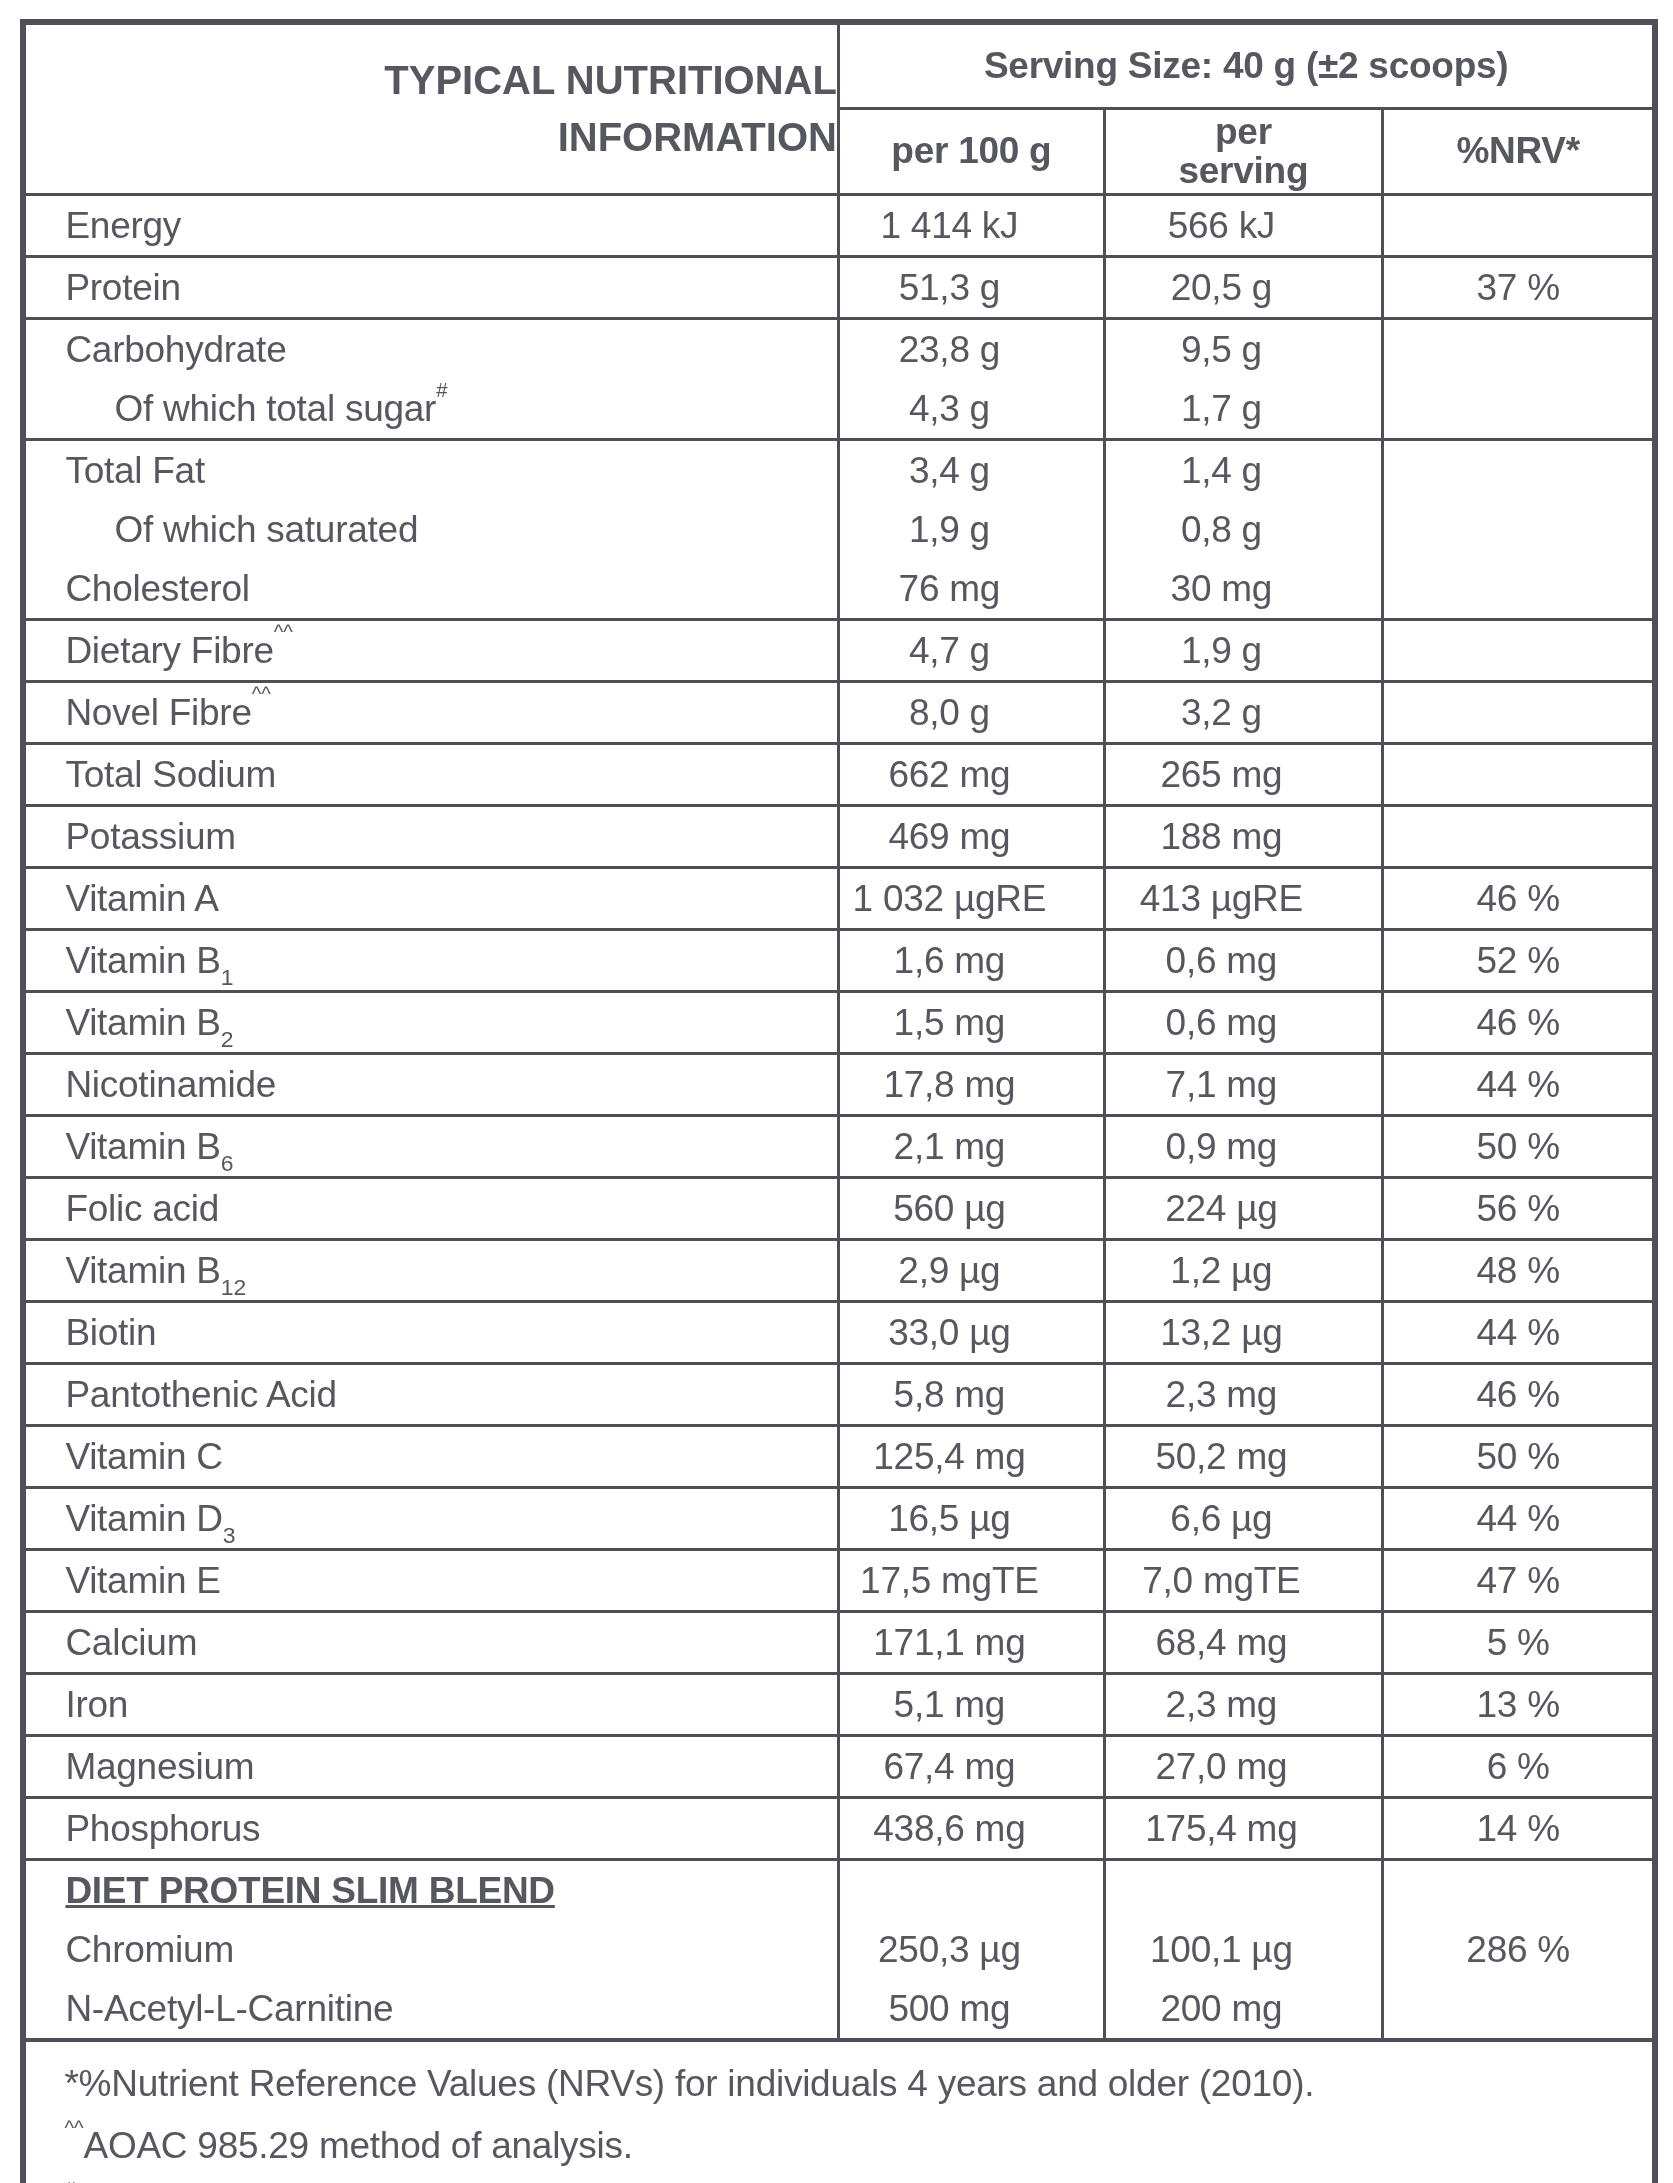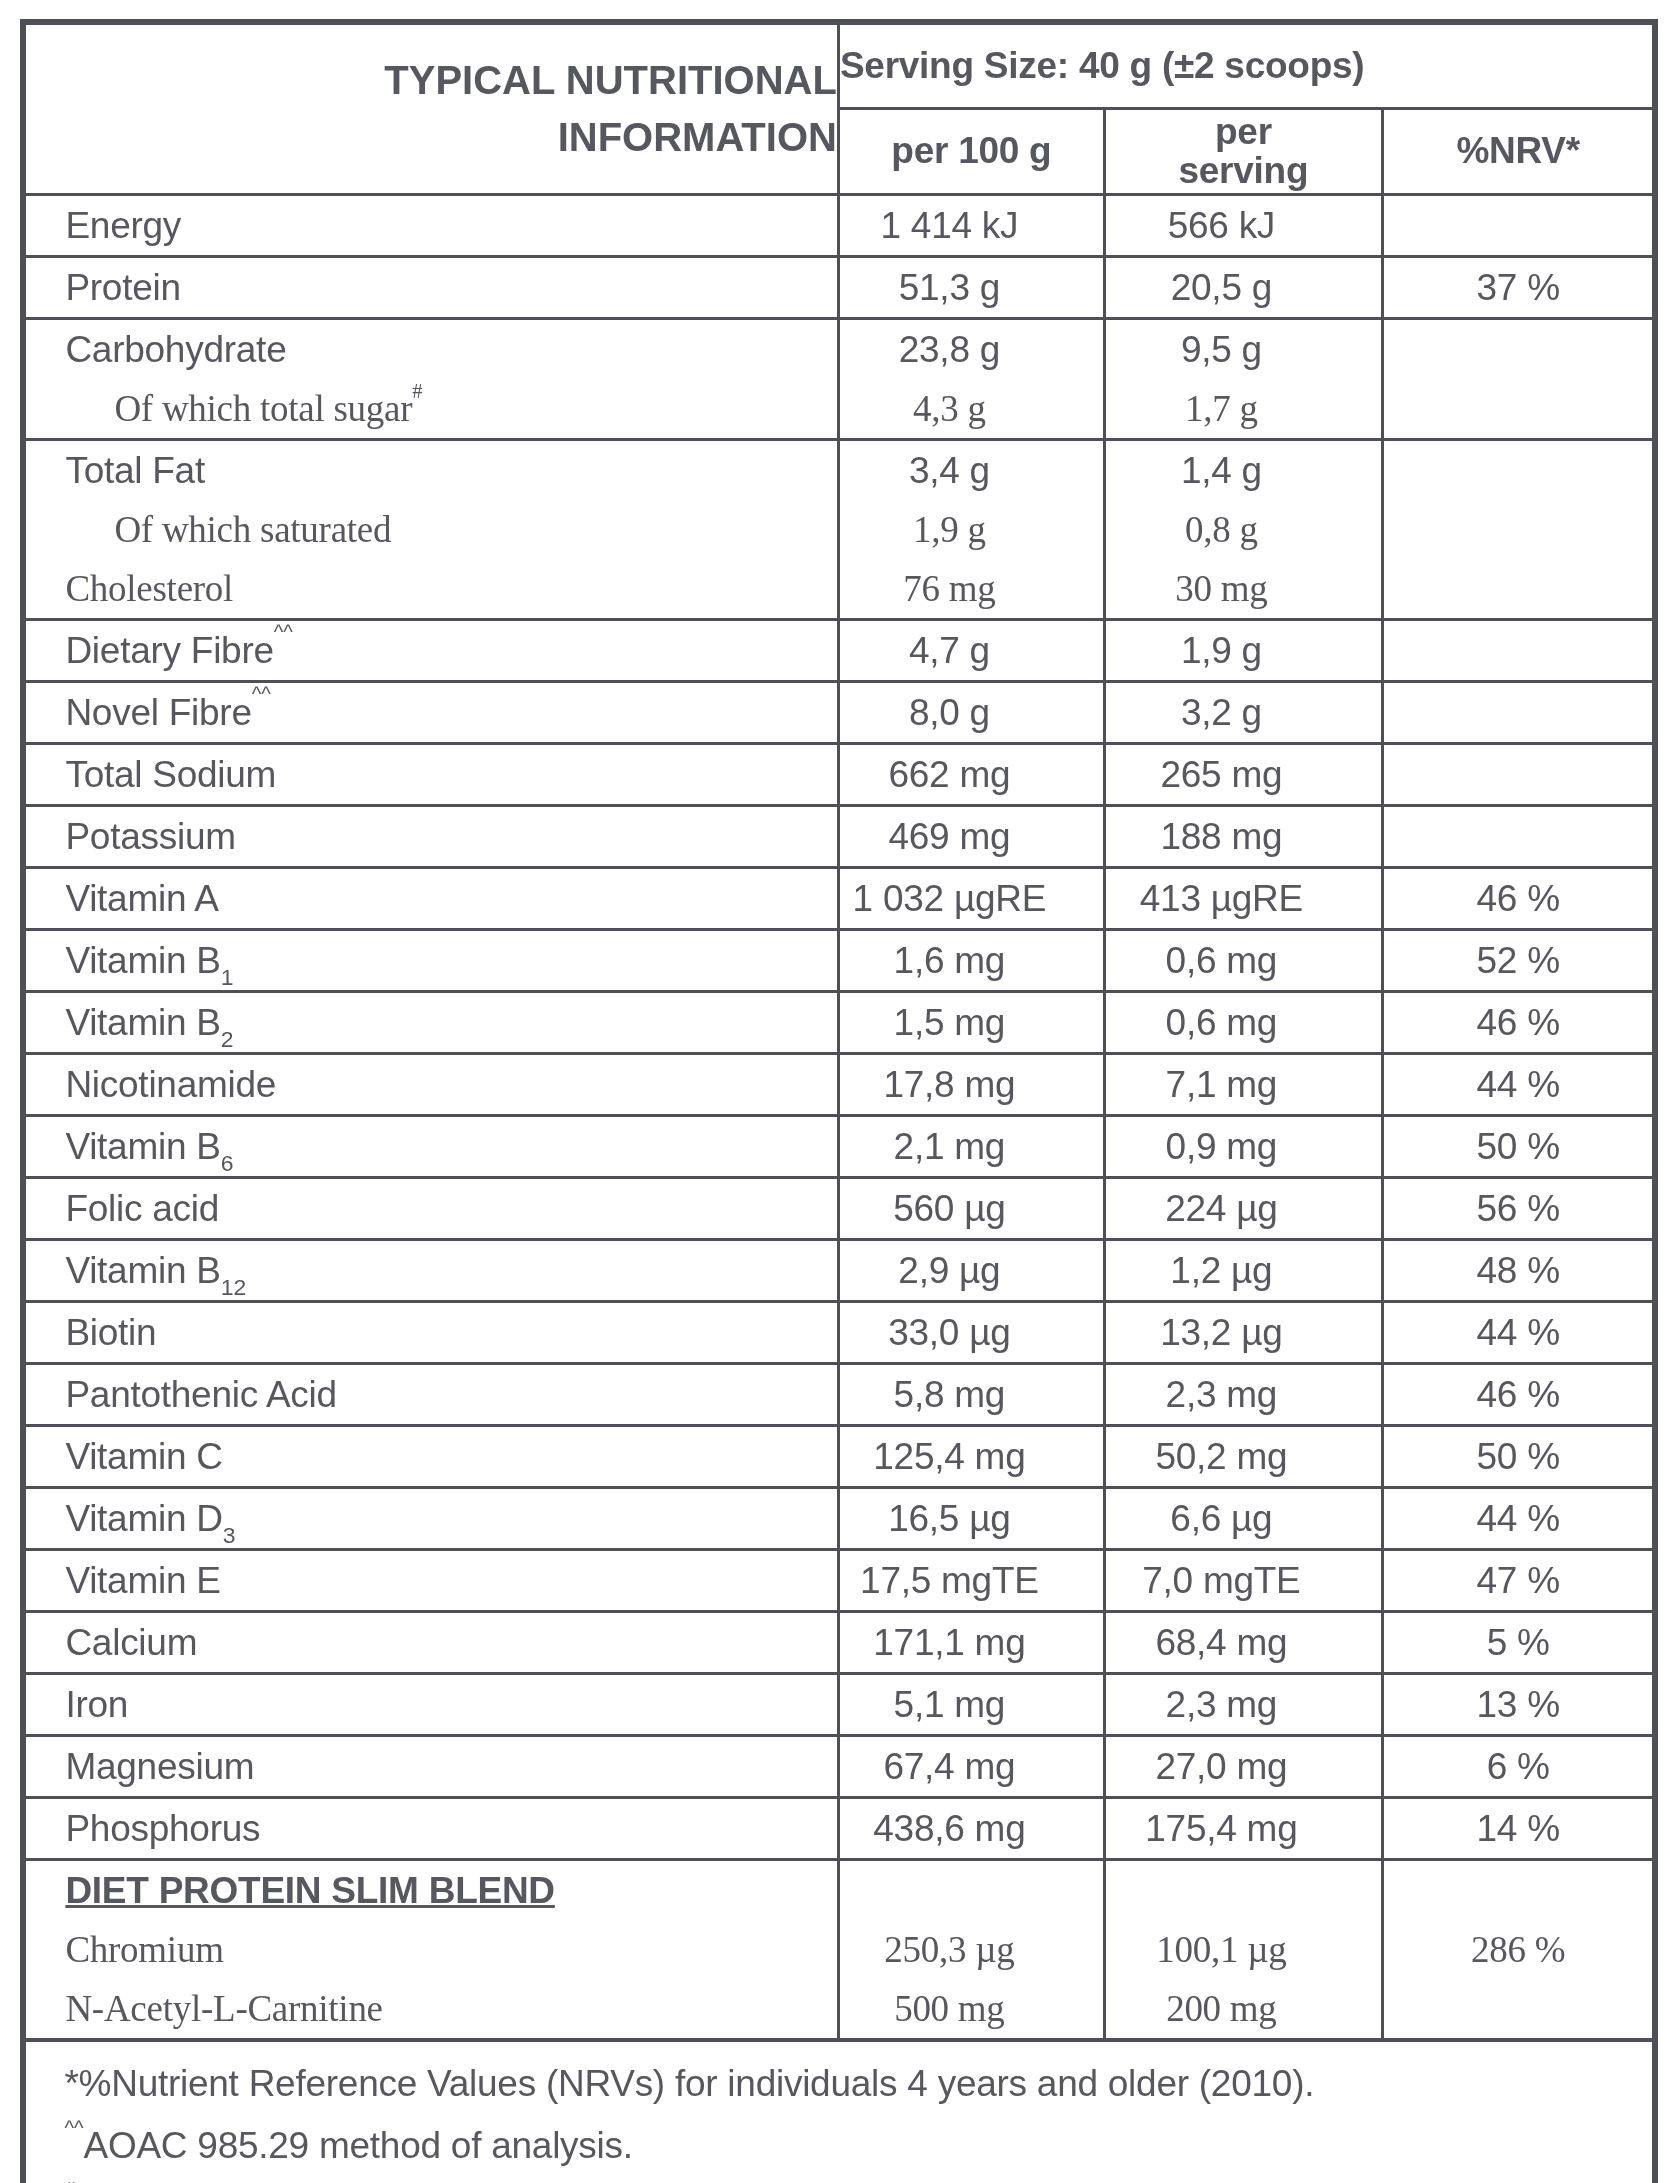--- a/index.html
+++ b/index.html
@@ -41,38 +41,38 @@
     padding-left:38px;
     font-weight:bold;
     font-size:40px;
     line-height:1.42;
     letter-spacing:0;
   }
   th.serving-cell{
     border-left:3.3px solid var(--line);
     font-weight:bold;
     font-size:37px;
-    text-align:left;
+    text-align:center;
     height:82px;
   }
   th.colhead{
     border-top:3.3px solid var(--line);
     border-left:3.3px solid var(--line);
     font-weight:bold;
     font-size:37px;
     line-height:1.05;
     text-align:center;
     height:83px;
   }
   
   tr.row td{
     border-top:3.3px solid var(--line);
     height:59px;
   }
-  tr.row.cont td{ border-top:none;font-family:Liberation Serif, serif; }
+  tr.row.cont td{ border-top:none; }
   td.cell-label{
     text-align:left;
     padding-left:39px;
     white-space:nowrap;
   }
   td.cell-label.indent{ padding-left:88px; }
   td.cell-label.bold{ font-weight:bold;text-decoration:underline; }
   td.v{
     text-align:center;
     padding-right:44px;

